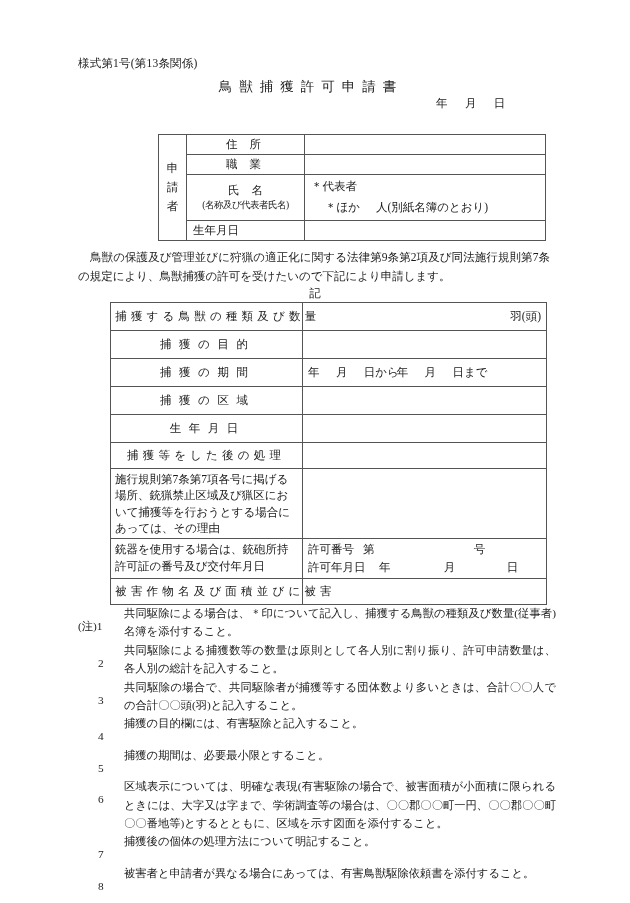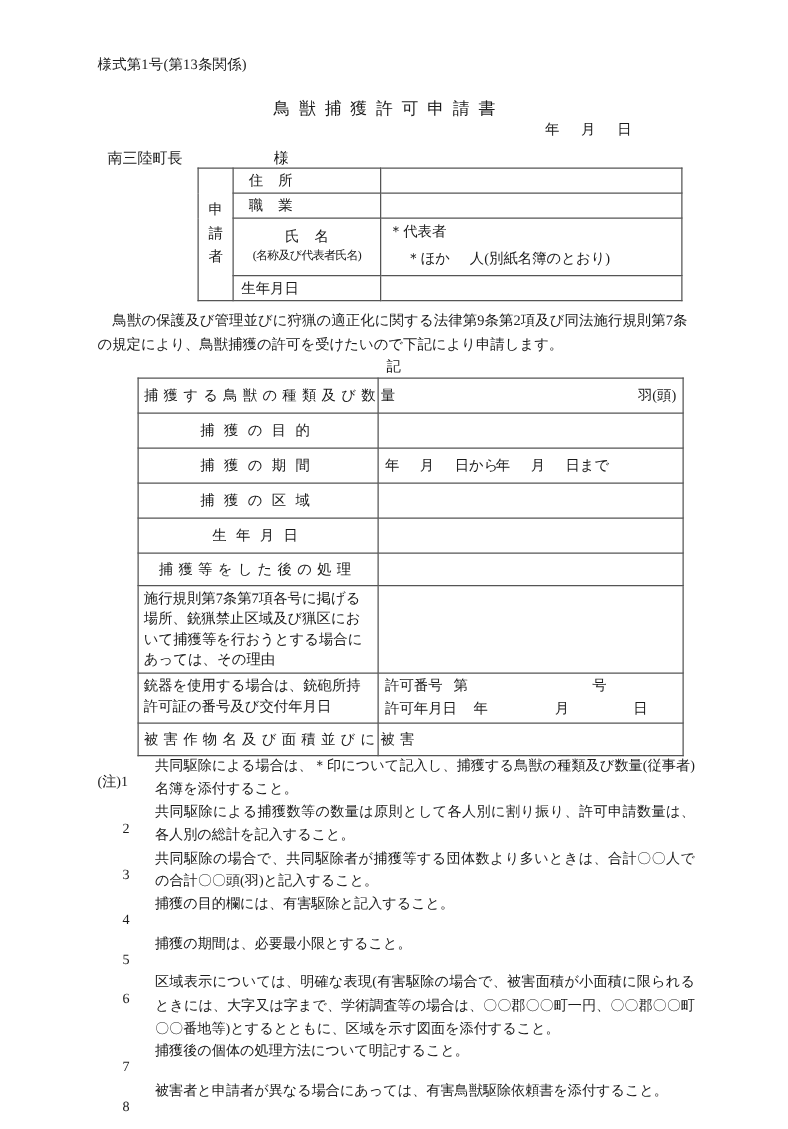--- a/index.html
+++ b/index.html
@@ -19,21 +19,21 @@
     position: relative;
     width: 630px;
     height: 903px;
     padding: 0;
   }
 
   
   .form-code {
     position: absolute;
     left: 78px;
-    top: 44px;
+    top: 56px;
     font-size: 11.5px;
     letter-spacing: 0.2px;
     white-space: nowrap;
   }
   .doc-title {
     position: absolute;
     left: 0;
     top: 78px;
     width: 615px;
     text-align: center;
@@ -89,20 +89,21 @@
     text-align: center;
     line-height: 1.65;
     padding: 2px 0;
     font-size: 11.5px;
   }
   .cell-vert span {
     display: block;
   }
   .lbl-spread {
     width: 118px;
+    text-align: center;
     letter-spacing: 12px;
     padding-left: 12px;
     white-space: nowrap;
   }
   .lbl-name {
     width: 118px;
     text-align: center;
     line-height: 1.35;
     padding: 3px 0;
   }
@@ -248,24 +249,20 @@
   <div class="form-code">様式第1号(第13条関係)</div>
 
   <div class="doc-title">鳥獣捕獲許可申請書</div>
 
   <div class="date-line">
     <span class="g">年</span>
     <span class="g">月</span>
     <span>日</span>
   </div>
 
-  <div class="addressee">
-    <span>南三陸町長</span>
-    <span class="sama">様</span>
-  </div>
 
   <table class="applicant-table">
     <tbody>
       <tr>
         <td class="cell-vert" rowspan="4">
           <span>申</span>
           <span>請</span>
           <span>者</span>
         </td>
         <td class="lbl-spread">住所</td>

